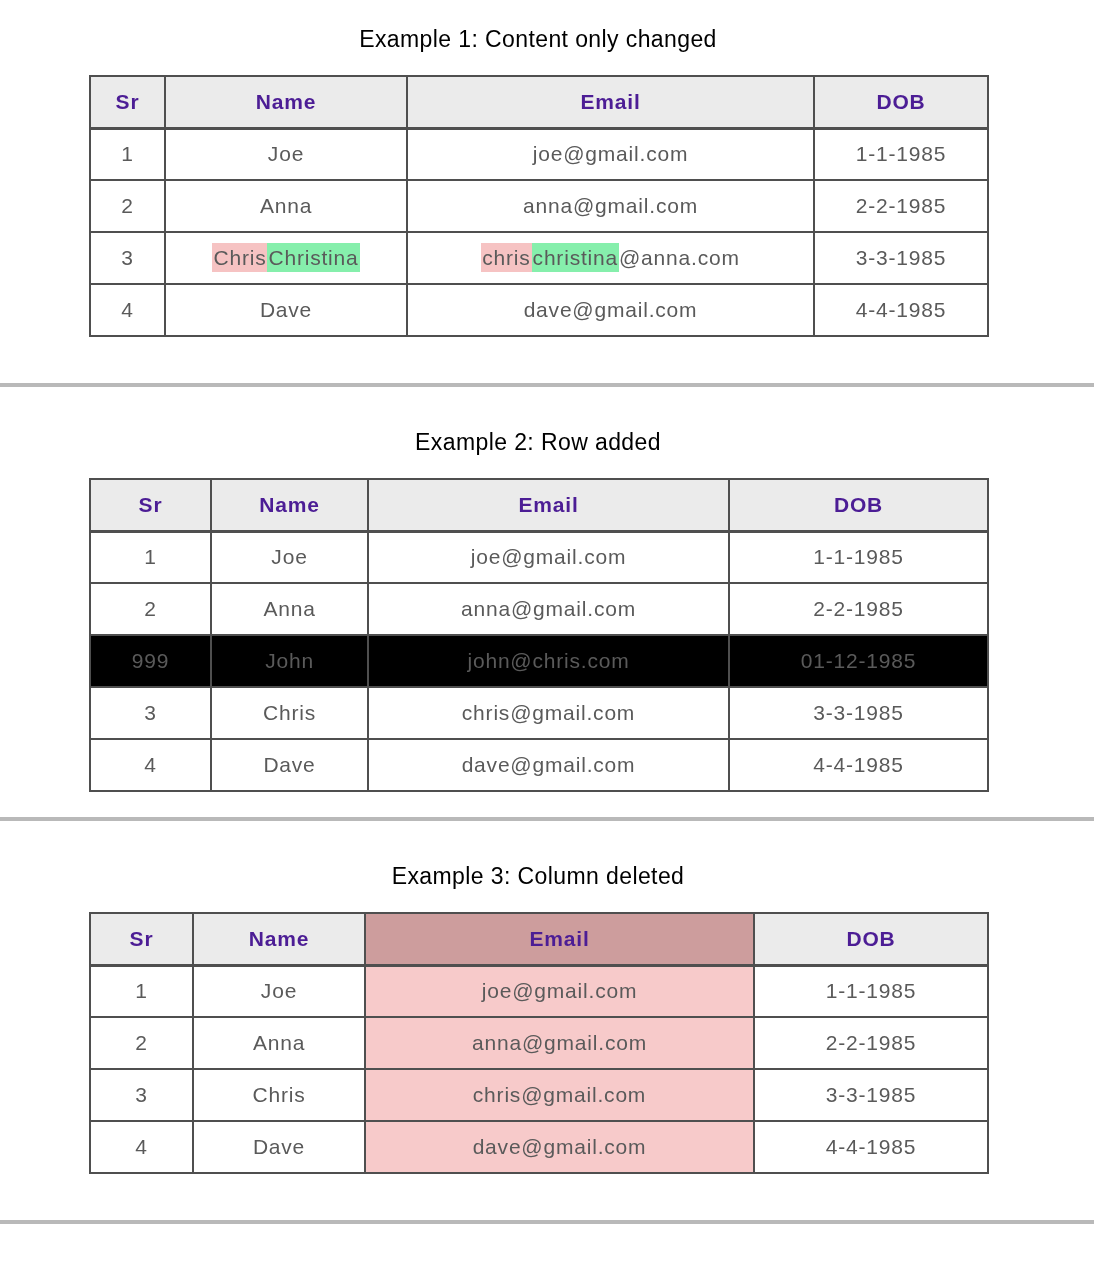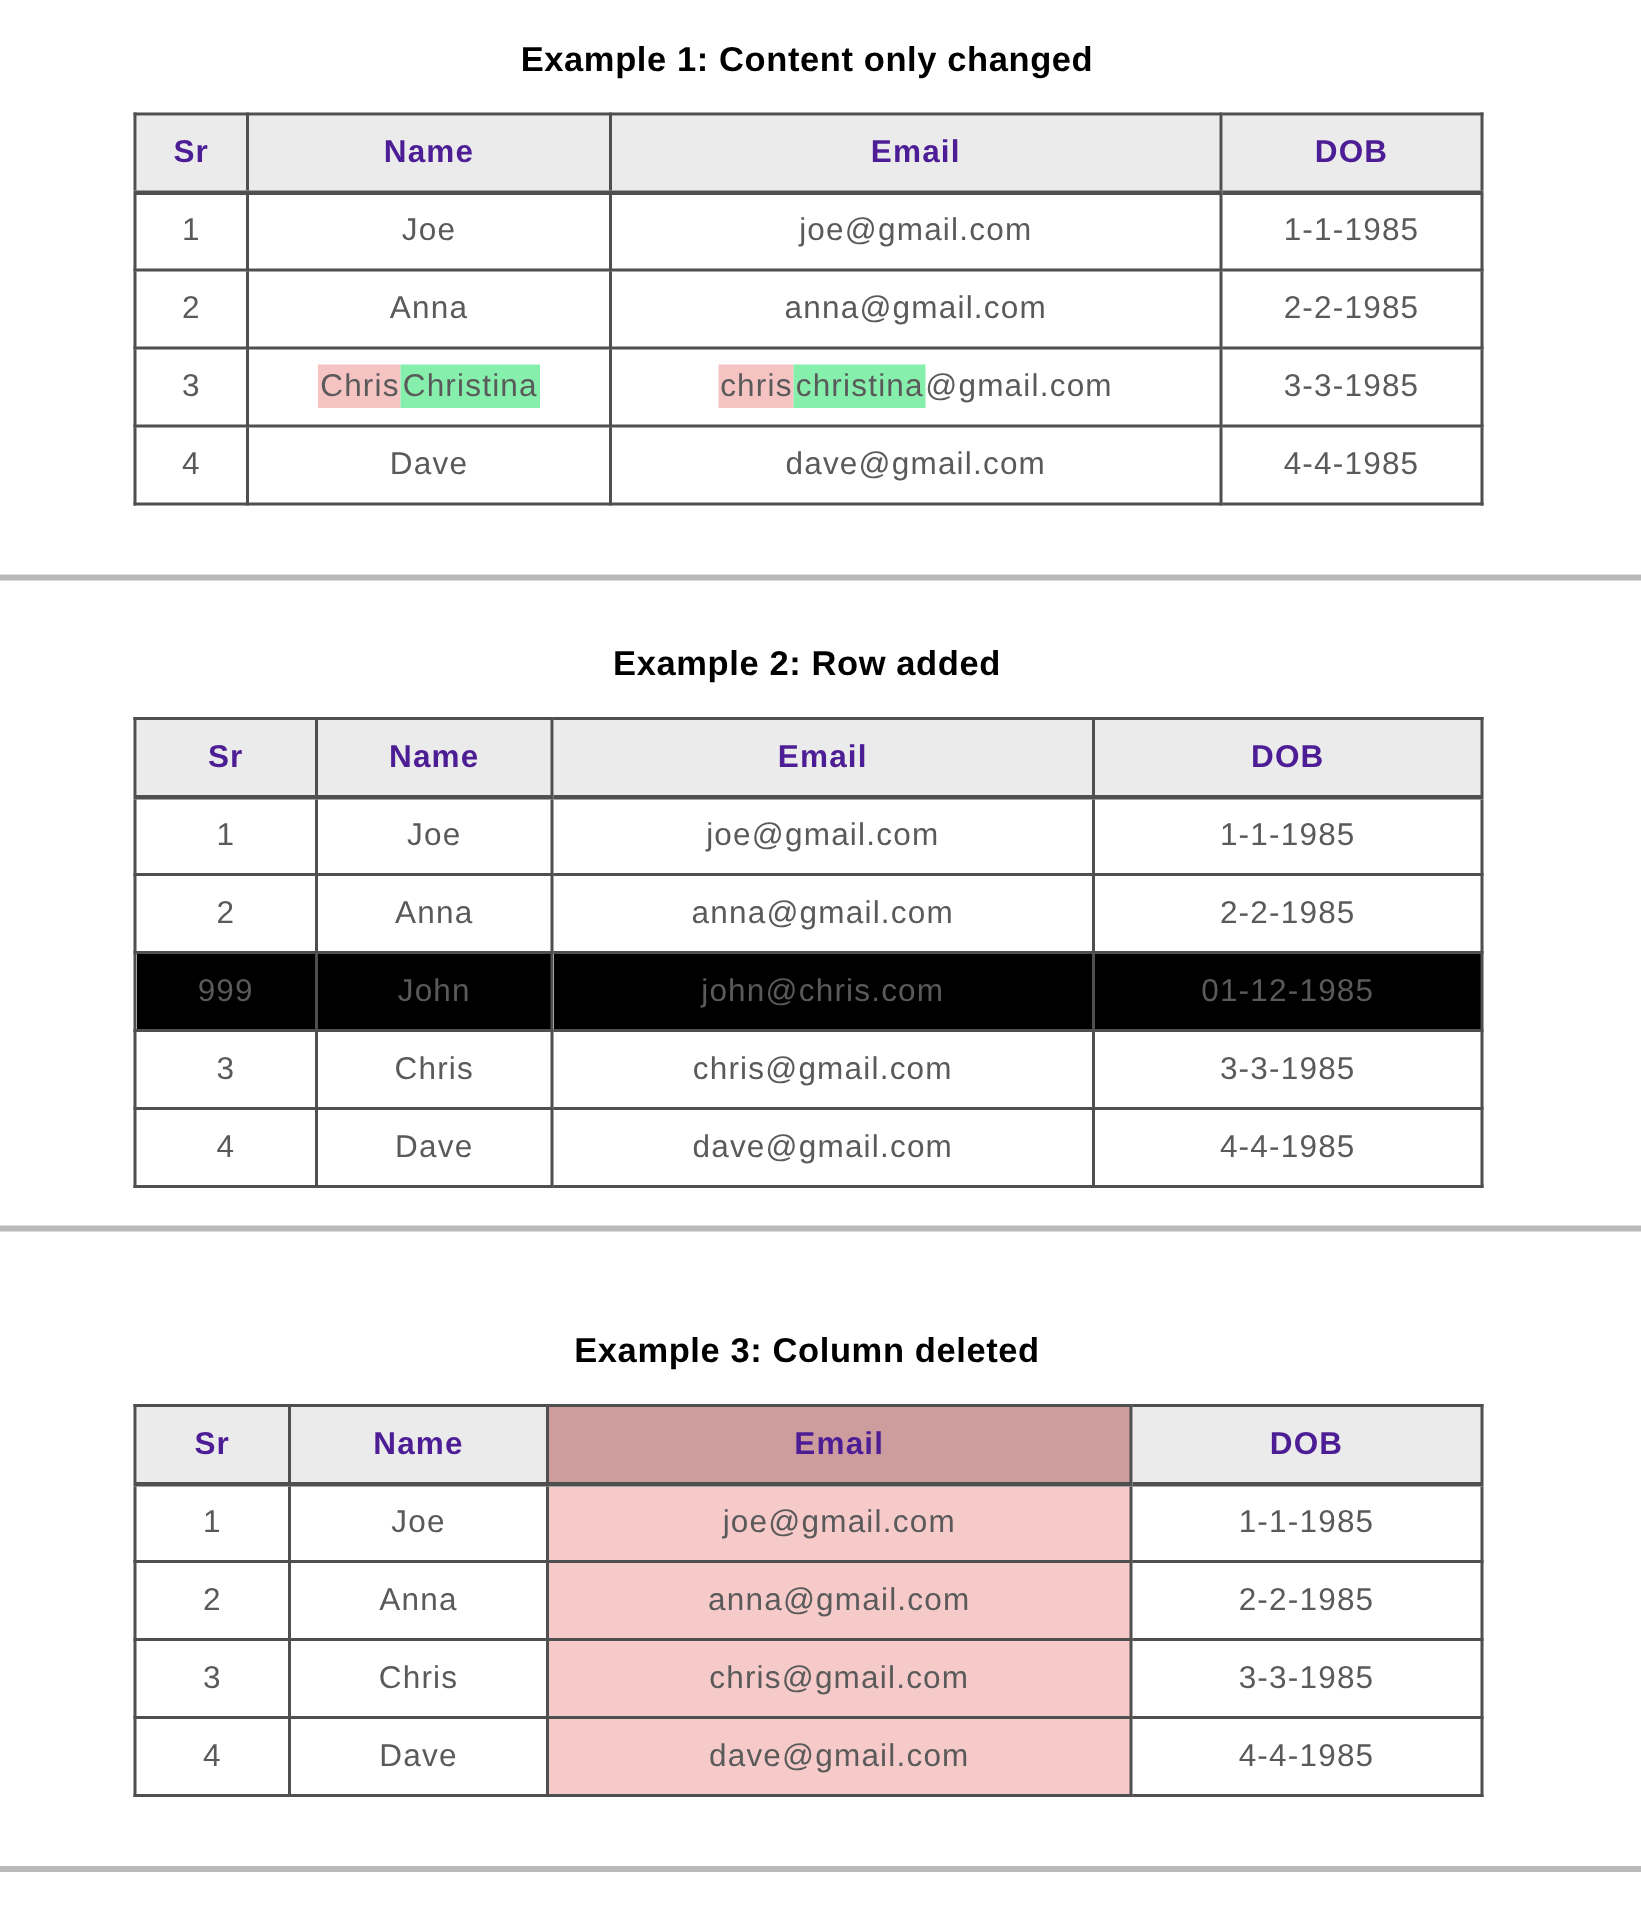--- a/index.html
+++ b/index.html
@@ -10,26 +10,26 @@
     overflow: hidden;
     background: #ffffff;
     font-family: "Liberation Sans", sans-serif;
   }
   section {
     width: 898px;
     margin-left: 89px;
   }
   .s1 { padding-top: 26px; margin-bottom: 46px; }
   .s2 { padding-top: 42px; margin-bottom: 25px; }
-  .s3 { padding-top: 42px; margin-bottom: 46px; margin-top: 24px; }
+  .s3 { padding-top: 42px; margin-bottom: 46px; }
   h2.example-title {
     margin: 0 0 22px 0;
     font-size: 23px;
     line-height: 27px;
-    font-weight: 700;
+    font-weight: 400;
     letter-spacing: 0.4px;
     color: #000000;
     text-align: center;
   }
   hr.divider {
     border: none;
     border-top: 4px solid #b9b9b9;
     margin: 0;
     width: 1094px;
   }
@@ -97,21 +97,21 @@
         </tr>
         <tr>
           <td>2</td>
           <td>Anna</td>
           <td>anna@gmail.com</td>
           <td>2-2-1985</td>
         </tr>
         <tr>
           <td>3</td>
           <td><span class="hl-removed">Chris</span><span class="hl-added">Christina</span></td>
-          <td><span class="hl-removed">chris</span><span class="hl-added">christina</span><span>@gmail.com</span></td>
+          <td><span class="hl-removed">chris</span><span class="hl-added">christina</span><span>@anna.com</span></td>
           <td>3-3-1985</td>
         </tr>
         <tr>
           <td>4</td>
           <td>Dave</td>
           <td>dave@gmail.com</td>
           <td>4-4-1985</td>
         </tr>
       </tbody>
     </table>

